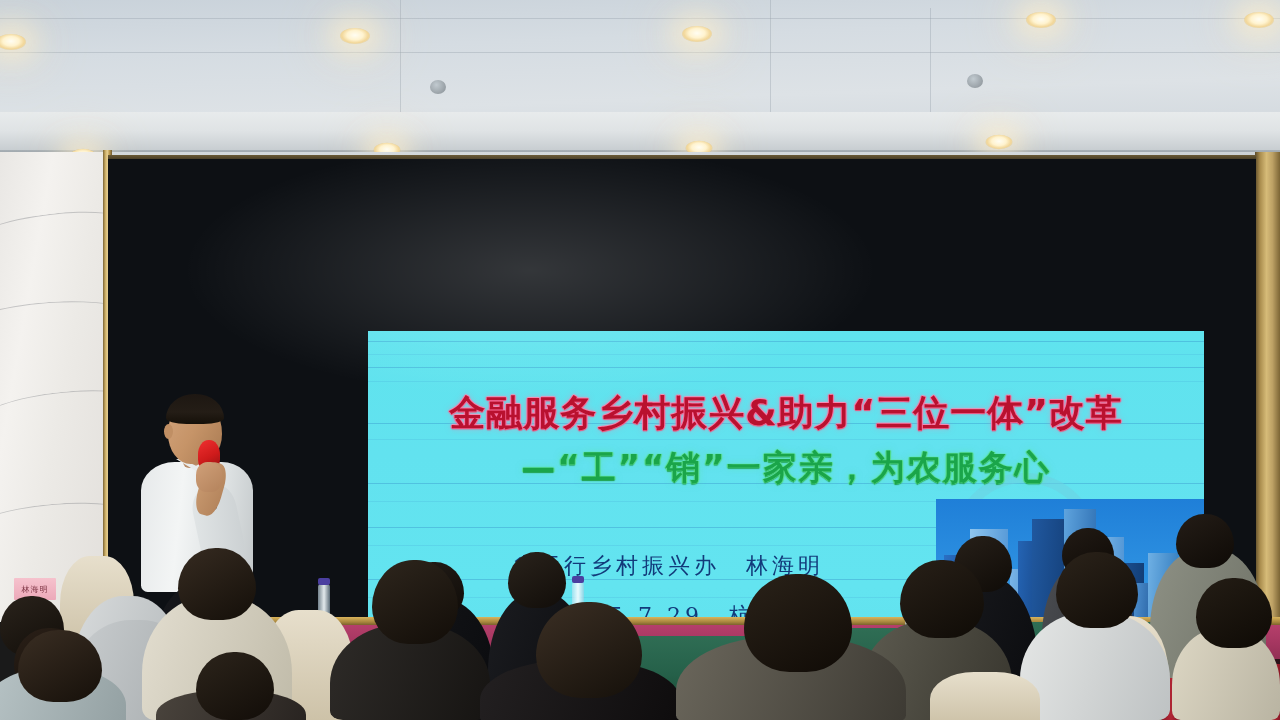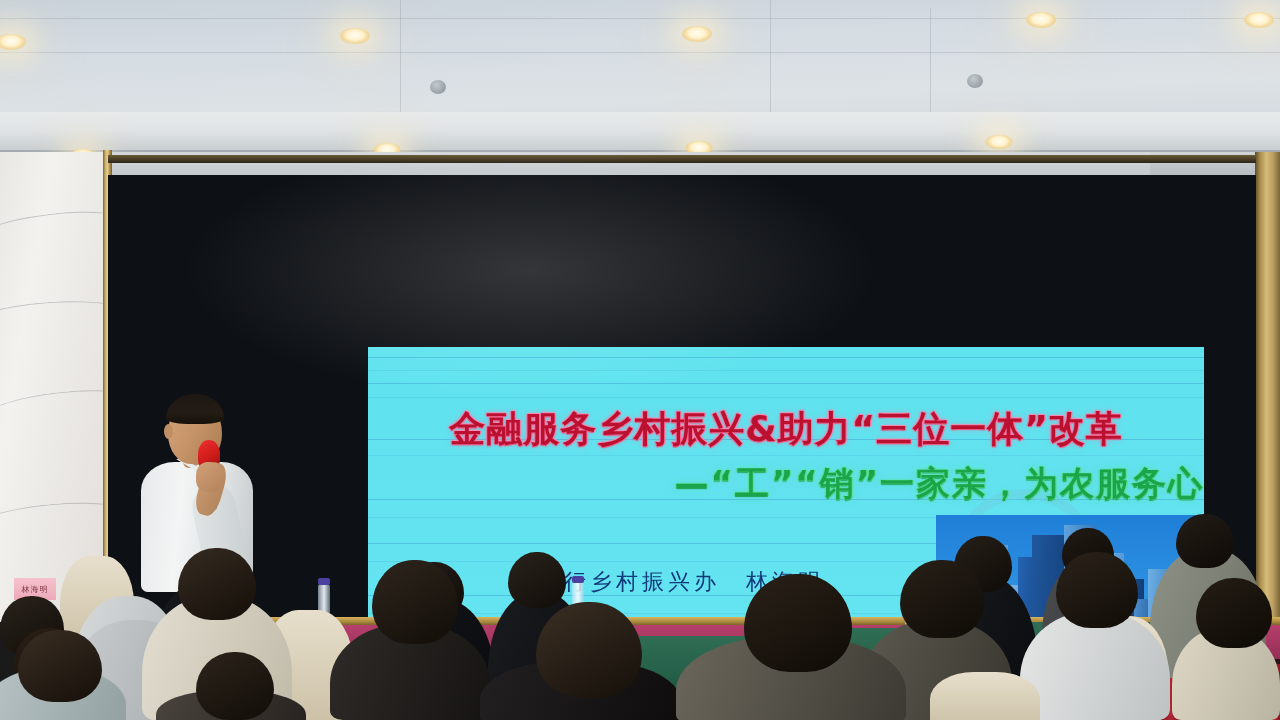--- a/index.html
+++ b/index.html
@@ -63,21 +63,21 @@
     position: absolute; left: 1255px; top: 152px; width: 25px; height: 470px;
     background: linear-gradient(90deg, #5d4c2a 0%, #a98c4d 20%, #d6bb78 46%, #bda165 70%, #7c6535 100%);
   }
   .wall-right-upper {
     position: absolute; left: 1150px; top: 152px; width: 130px; height: 24px;
     background: linear-gradient(180deg, #cfd4d7, #b6bcc0);
   }
 
   
   .led-frame {
-    position: absolute; left: 108px; top: 175px; width: 1148px; height: 462px;
+    position: absolute; left: 108px; top: 159px; width: 1148px; height: 462px;
     background: #0d1014;
   }
   .led-frame-top {
     position: absolute; left: 108px; top: 155px; width: 1148px; height: 8px;
     background: linear-gradient(180deg, #6a5a36, #2a241a);
   }
   .slide {
     position: absolute; left: 260px; top: 172px; width: 836px; height: 413px;
     background: linear-gradient(180deg, #5fe3ee 0%, #62e2ef 30%, #63e4f0 62%, #5fdfeb 100%);
     overflow: hidden;
@@ -93,21 +93,21 @@
     text-align: center;
     font-family: "DejaVu Sans", sans-serif;
     font-size: 36px; font-weight: 700; letter-spacing: 1px;
     color: #b9112f; white-space: nowrap;
     text-shadow:
       0 0 1px #ff7aa8, 1px 0 1px #ff6ea0, -1px 0 1px #ff6ea0,
       0 1px 1px #e8486f, 0 -1px 1px #ff8fb5, 0 0 6px rgba(255,120,165,.55);
   }
   .slide-subtitle {
     position: absolute; left: 0; top: 114px; width: 100%;
-    text-align: right;
+    text-align: center;
     font-family: "DejaVu Sans", sans-serif;
     font-size: 34px; font-weight: 700; letter-spacing: 2px;
     color: #1aa54a; white-space: nowrap;
     text-shadow:
       0 0 1px #6ce89a, 1px 0 1px #55dd88, -1px 0 1px #55dd88,
       0 1px 1px #0e8a3a, 0 0 7px rgba(90,230,150,.55);
   }
   .slide-byline {
     position: absolute; left: 80px; top: 220px; width: 440px;
     text-align: center;

